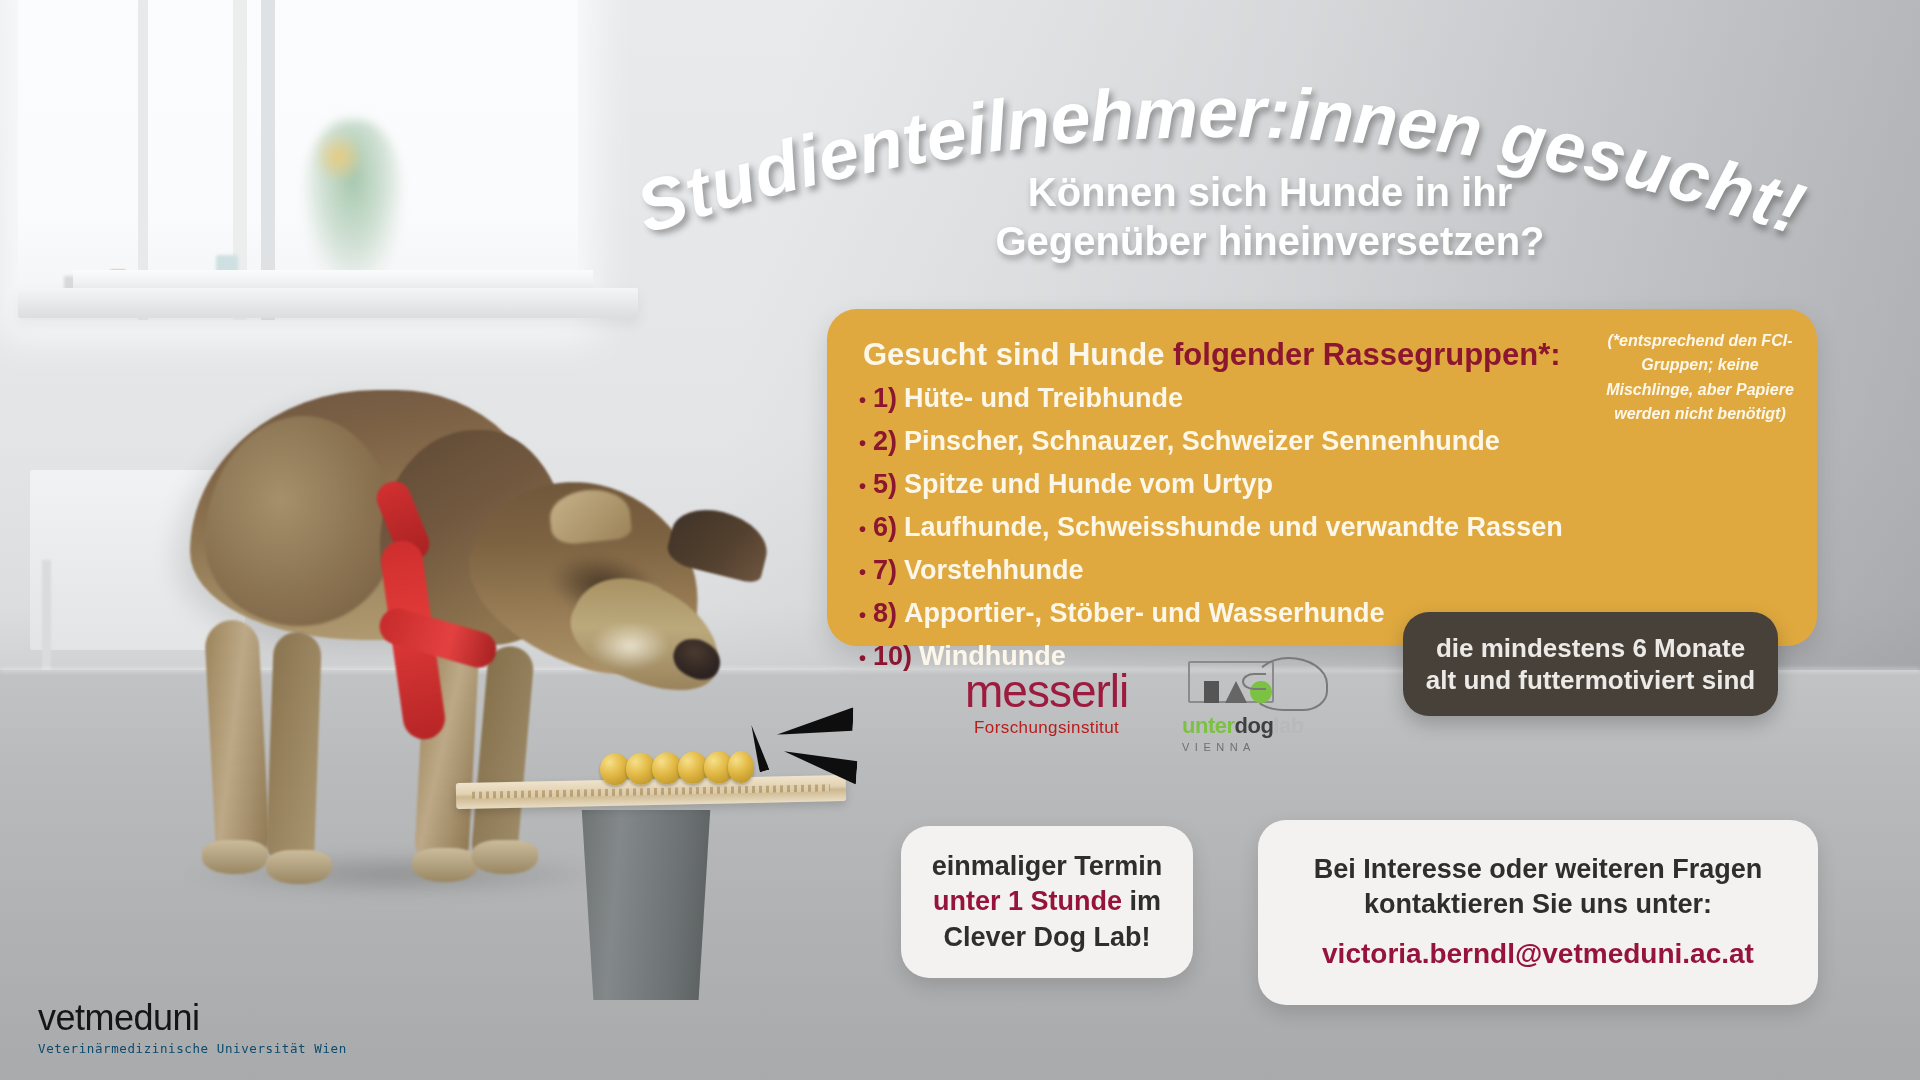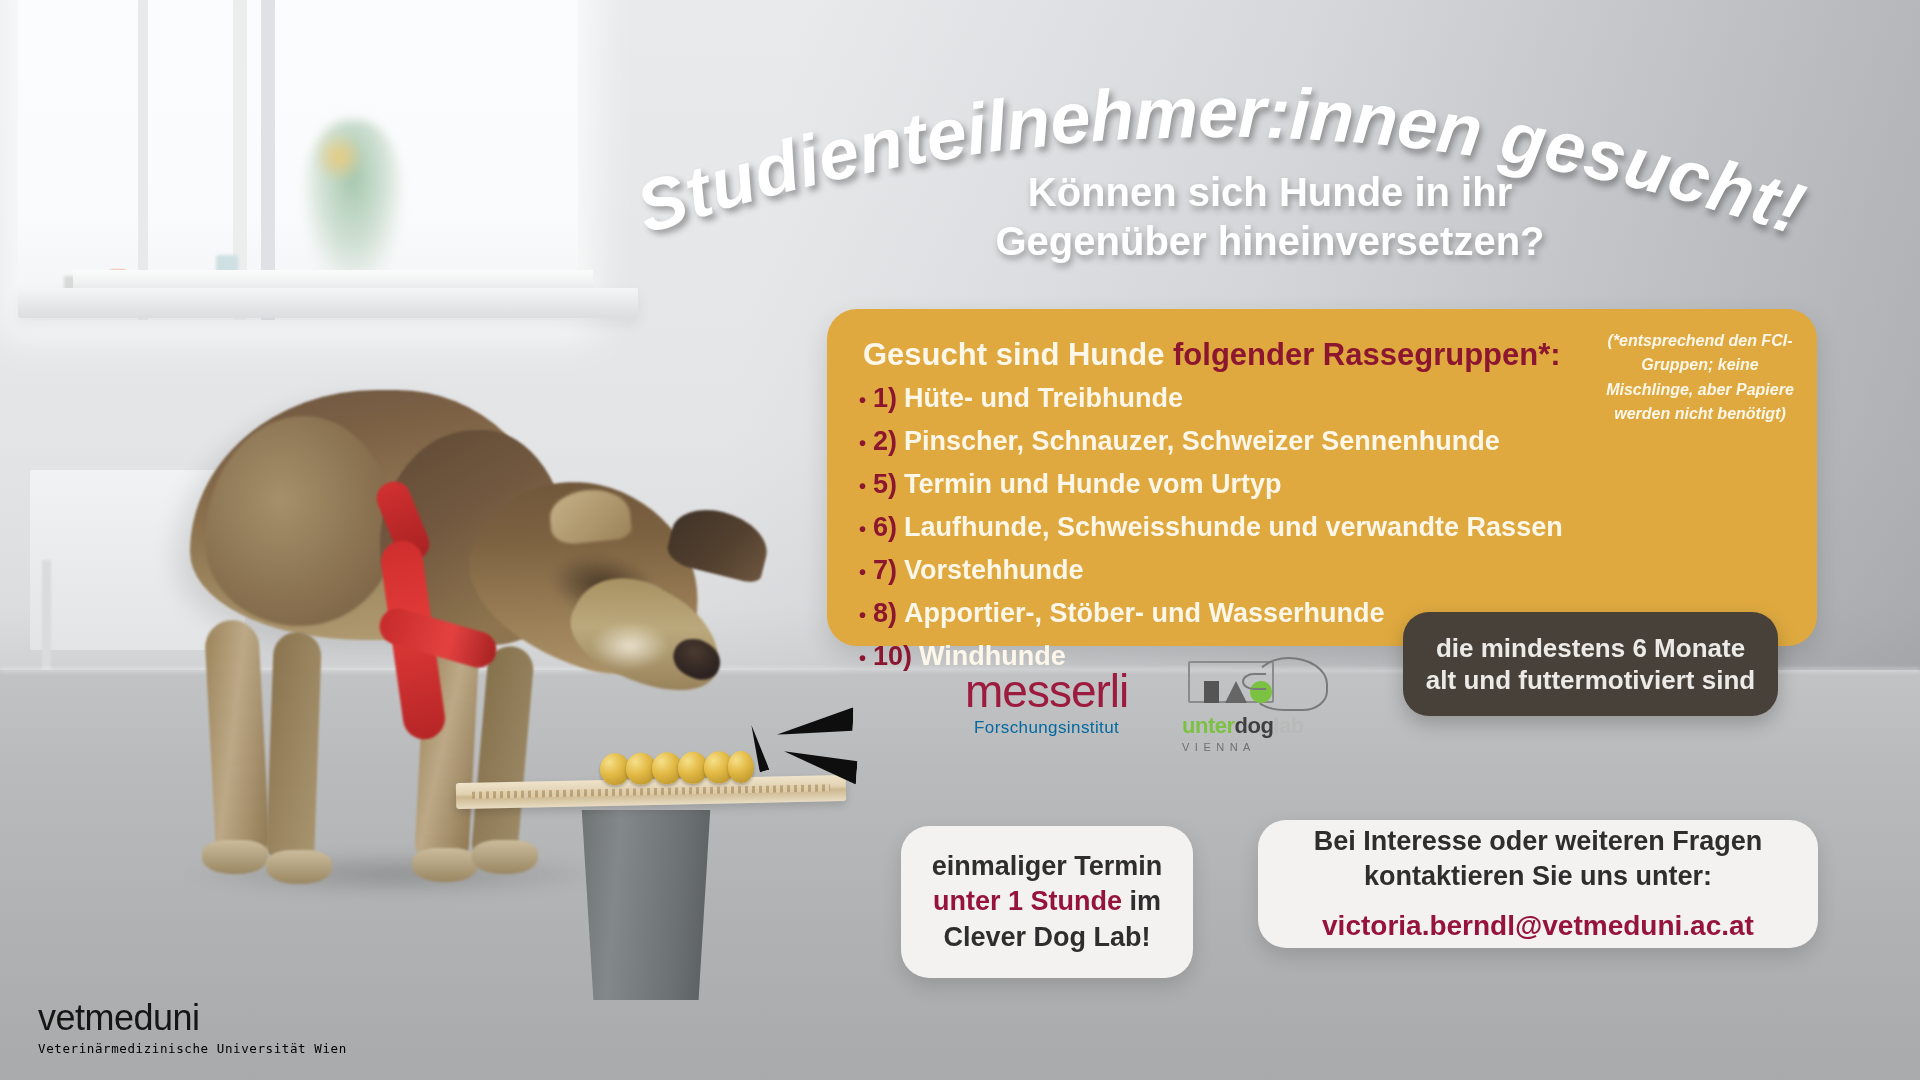--- a/index.html
+++ b/index.html
@@ -325,30 +325,30 @@
     color:#eceae7; font-size:26px; font-weight:800; text-align:center; line-height:1.25;
   }
 
   .white-card {
     position:absolute; background:#f3f2f0;
     border-radius:28px;
     box-shadow:0 8px 20px rgba(0,0,0,0.14);
     display:flex; align-items:center; justify-content:center;
   }
   .wc-left { left:901px; top:826px; width:292px; height:152px; }
-  .wc-right { left:1258px; top:820px; width:560px; height:128px; }
+  .wc-right { left:1258px; top:820px; width:560px; height:185px; }
   .wc-left p { text-align:center; font-size:27px; font-weight:800; color:#2e2e2e; line-height:1.30; }
   .wc-right p { text-align:center; font-size:27px; font-weight:800; color:#2e2e2e; line-height:1.30; }
   .accent { color:#96143b; }
   .email { color:#96143b; font-size:28px; font-weight:800; display:block; margin-top:14px; }
 
   
   .messerli { position:absolute; left:965px; top:668px; text-align:center; }
   .messerli .m1 { font-size:46px; font-weight:400; color:#9c1b3f; letter-spacing:-1px; line-height:1; }
-  .messerli .m2 { font-size:17px; color:#0369a1; letter-spacing:.4px; margin-top:4px; }
+  .messerli .m2 { font-size:17px; color:#b91c1c; letter-spacing:.4px; margin-top:4px; }
 
   .cdl { position:absolute; left:1182px; top:655px; width:150px; }
   .cdl-mark { position:relative; width:150px; height:58px; }
   .cdl-box {
     position:absolute; left:6px; top:6px; width:86px; height:42px;
     border:2px solid #8b8b8b; border-radius:2px;
   }
   .cdl-sq { position:absolute; left:14px; top:18px; width:15px; height:22px; background:#555; }
   .cdl-tri { position:absolute; left:35px; top:18px; width:0; height:0;
              border-left:11px solid transparent; border-right:11px solid transparent; border-bottom:22px solid #666; }
@@ -363,21 +363,21 @@
     border:2px solid #7a7a7a; border-right:none; border-radius:50% 0 0 50%;
   }
   .cdl-word { font-size:22px; font-weight:700; letter-spacing:-0.5px; line-height:1; margin-top:2px; }
   .cdl-clever { color:#7cc242; }
   .cdl-dogw { color:#3f3f3f; }
   .cdl-lab { color:#b9b9b9; }
   .cdl-vienna { font-size:11px; letter-spacing:5.5px; color:#6f6f6f; margin-top:4px; }
 
   .vetmeduni { position:absolute; left:38px; top:1000px; }
   .vm1 { font-size:36px; color:#151515; letter-spacing:-0.5px; line-height:1; }
-  .vm2 { font-family:"DejaVu Sans Mono", monospace; font-size:12.5px; color:#000000; letter-spacing:.6px; margin-top:5px; }
+  .vm2 { font-family:"DejaVu Sans Mono", monospace; font-size:12.5px; color:#0c4a6e; letter-spacing:.6px; margin-top:5px; }
 </style>
 </head>
 <body>
 
 <div id="poster">
 
   <div class="photo">
     <div class="window">
       <div class="win-frame-left"></div>
       <div class="win-mullion m1"></div>
@@ -491,21 +491,21 @@
             <span>Hüte- und Treibhunde</span>
           </div>
           <div class="yc-item">
             <span class="yc-bullet">•</span>
             <span class="yc-num">2)</span>
             <span>Pinscher, Schnauzer, Schweizer Sennenhunde</span>
           </div>
           <div class="yc-item">
             <span class="yc-bullet">•</span>
             <span class="yc-num">5)</span>
-            <span>Termin und Hunde vom Urtyp</span>
+            <span>Spitze und Hunde vom Urtyp</span>
           </div>
           <div class="yc-item">
             <span class="yc-bullet">•</span>
             <span class="yc-num">6)</span>
             <span>Laufhunde, Schweisshunde und verwandte Rassen</span>
           </div>
           <div class="yc-item">
             <span class="yc-bullet">•</span>
             <span class="yc-num">7)</span>
             <span>Vorstehhunde</span>

